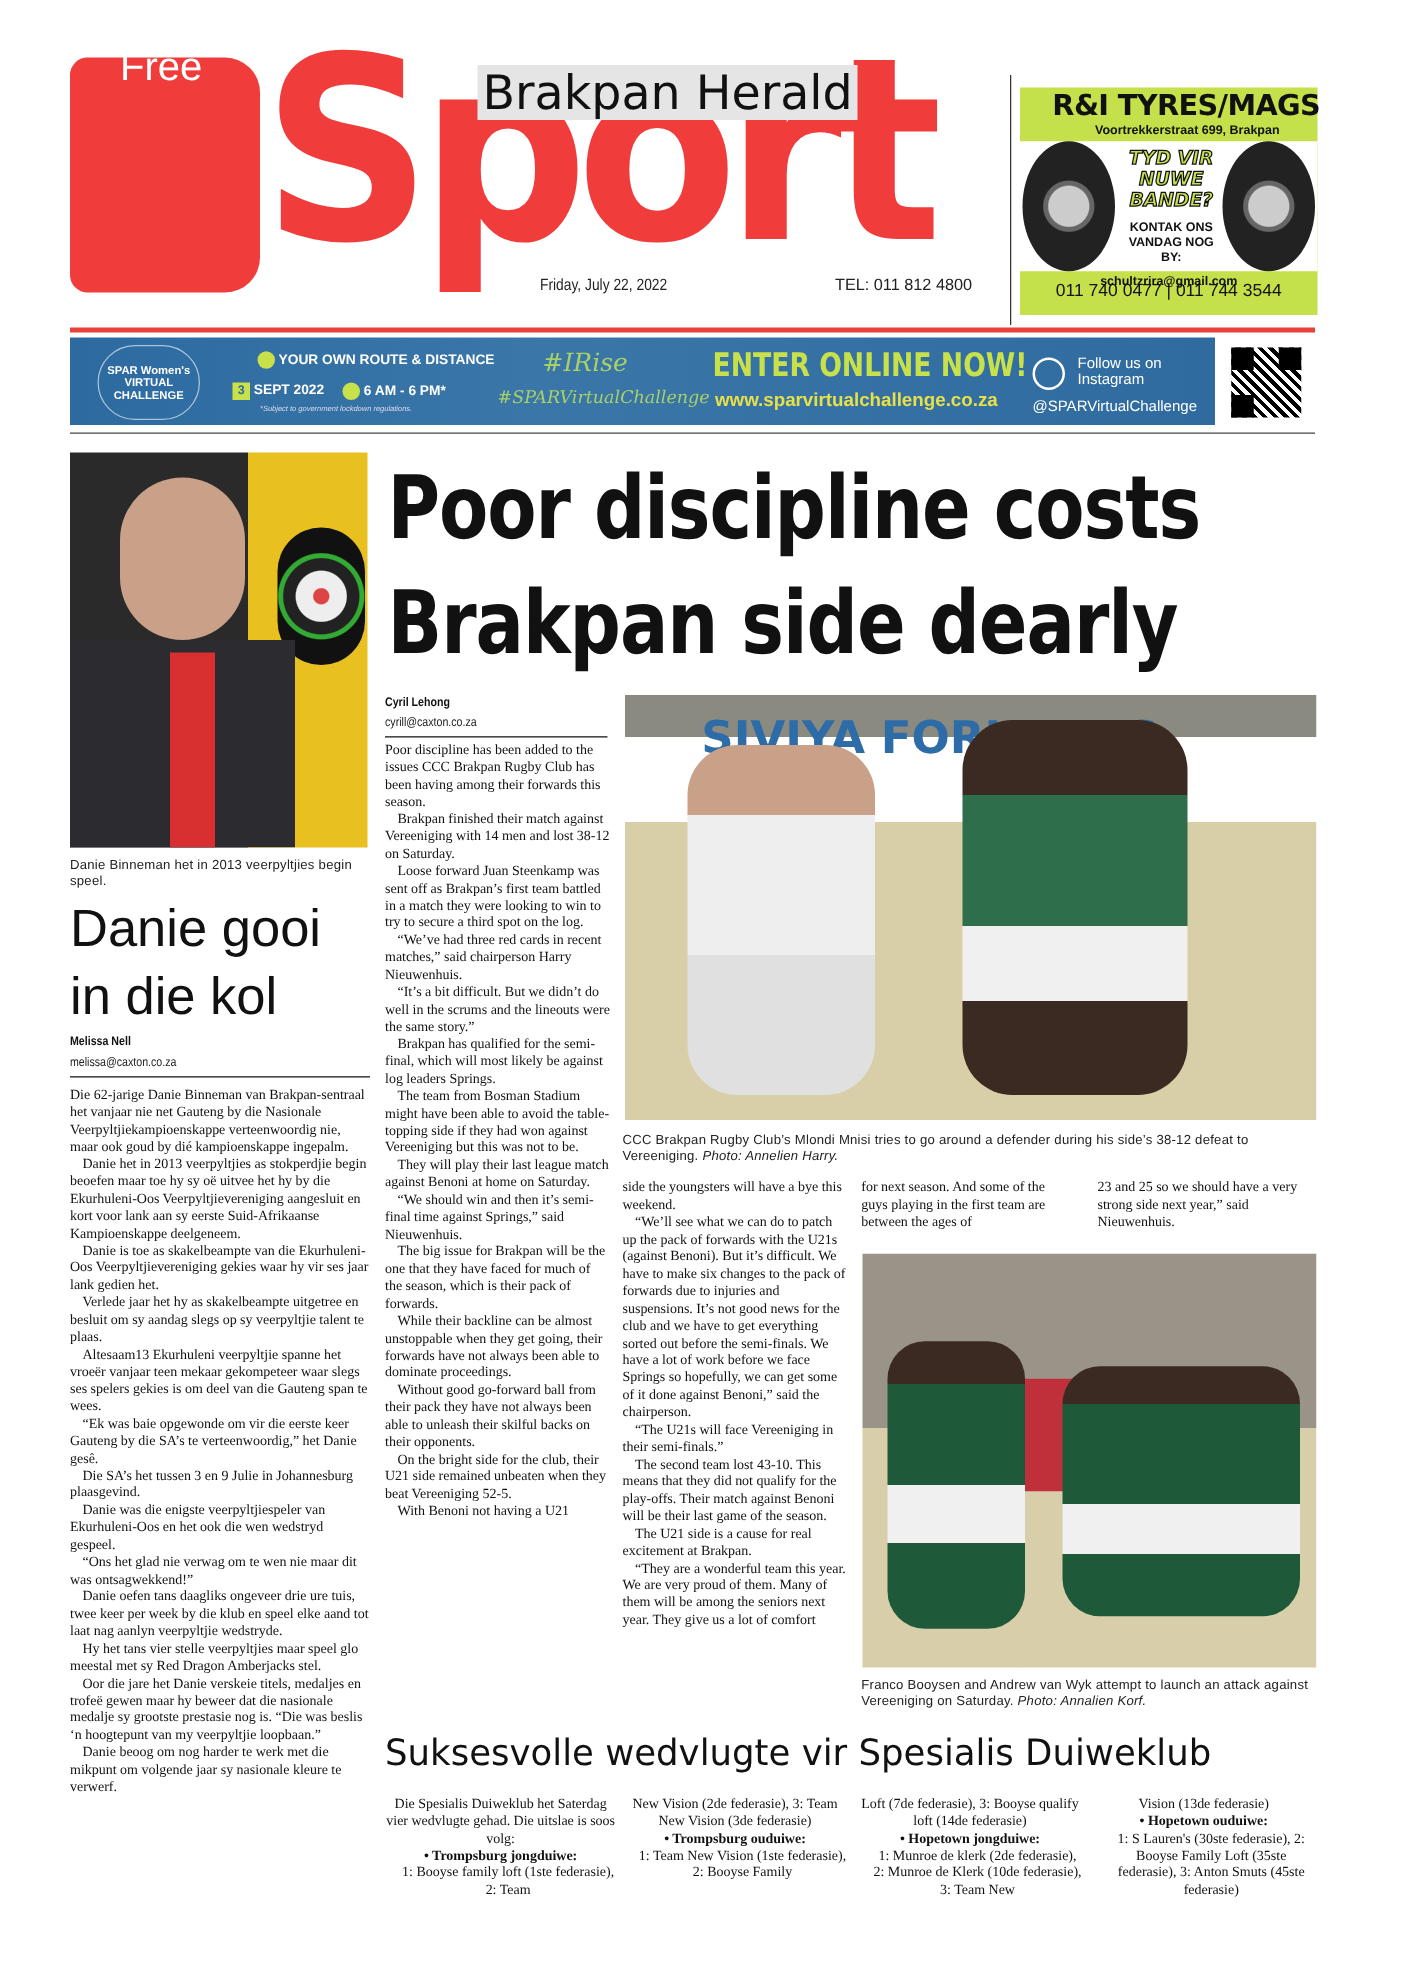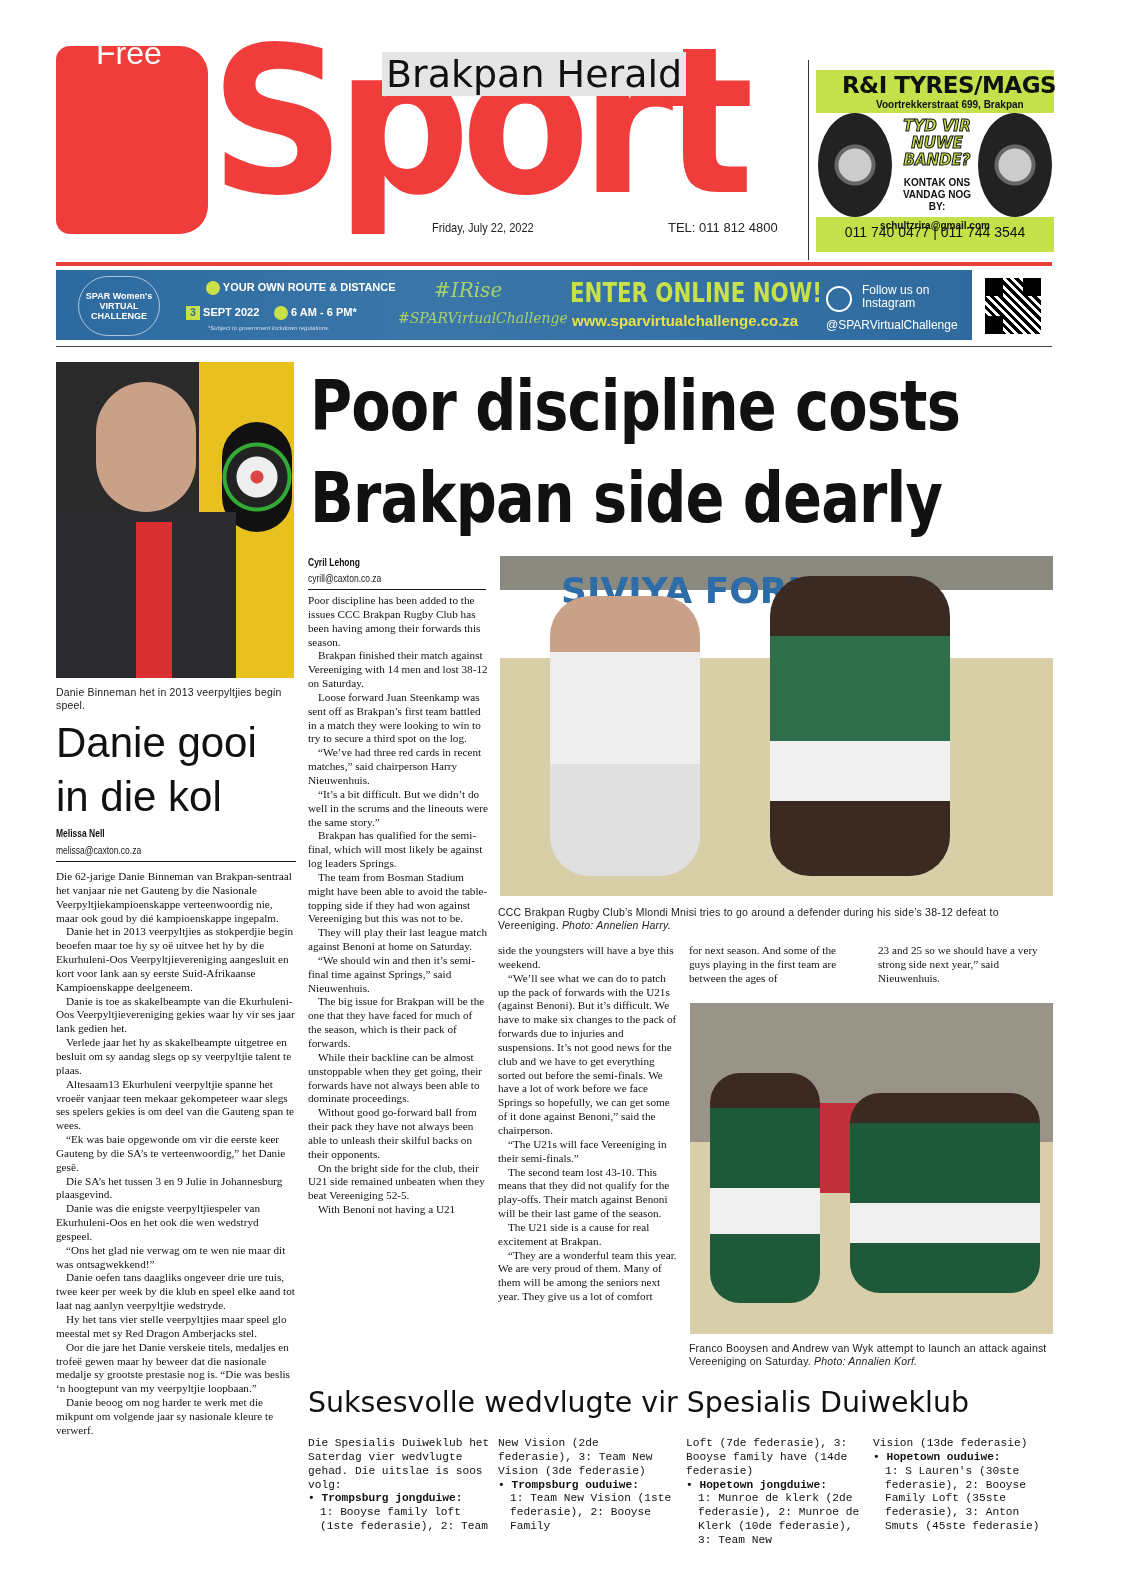--- a/index.html
+++ b/index.html
@@ -87,21 +87,21 @@
   .col { font-family:"Liberation Serif", serif; font-size:11.2px; line-height:13.85px; color:#111; }
   .col p { margin:0; text-indent:10px; }
   .col p.first { text-indent:0; }
   .col-danie { left:56px; top:870px; width:240px; }
   .col-a { left:308px; top:594px; width:180px; }
   .col-b { left:498px; top:944px; width:180px; }
   .col-c { left:689px; top:944px; width:170px; }
   .col-d { left:878px; top:944px; width:175px; }
 
   .pigeon-head { left:308px; top:1385px; font-family:"DejaVu Sans", sans-serif; font-size:29px; color:#111; white-space:nowrap; transform:scaleX(0.98); transform-origin:left; }
-  .pcol { font-family:Liberation Mono, monospace; font-size:11.2px; line-height:13.85px; color:#111; }
+  .pcol { font-family:Liberation Serif, serif; font-size:11.2px; line-height:13.85px; color:#111;text-align:center; }
   .pcol p { margin:0; }
   .pcol .bul { font-weight:bold; }
   .pcol .ind { padding-left:12px; }
   .pcol-1 { left:308px; top:1437px; width:185px; }
   .pcol-2 { left:498px; top:1437px; width:180px; }
   .pcol-3 { left:686px; top:1437px; width:180px; }
   .pcol-4 { left:873px; top:1437px; width:180px; }
 </style>
 </head>
 <body>
@@ -249,21 +249,21 @@
   <p>Die Spesialis Duiweklub het Saterdag vier wedvlugte gehad. Die uitslae is soos volg:</p>
   <p class="bul">• Trompsburg jongduiwe:</p>
   <p class="ind">1: Booyse family loft (1ste federasie), 2: Team</p>
 </div>
 <div class="abs pcol pcol-2">
   <p>New Vision (2de federasie), 3: Team New Vision (3de federasie)</p>
   <p class="bul">• Trompsburg ouduiwe:</p>
   <p class="ind">1: Team New Vision (1ste federasie), 2: Booyse Family</p>
 </div>
 <div class="abs pcol pcol-3">
-  <p>Loft (7de federasie), 3: Booyse family have (14de federasie)</p>
+  <p>Loft (7de federasie), 3: Booyse qualify loft (14de federasie)</p>
   <p class="bul">• Hopetown jongduiwe:</p>
   <p class="ind">1: Munroe de klerk (2de federasie), 2: Munroe de Klerk (10de federasie), 3: Team New</p>
 </div>
 <div class="abs pcol pcol-4">
   <p>Vision (13de federasie)</p>
   <p class="bul">• Hopetown ouduiwe:</p>
   <p class="ind">1: S Lauren's (30ste federasie), 2: Booyse Family Loft (35ste federasie), 3: Anton Smuts (45ste federasie)</p>
 </div>
 
 </body></html>

